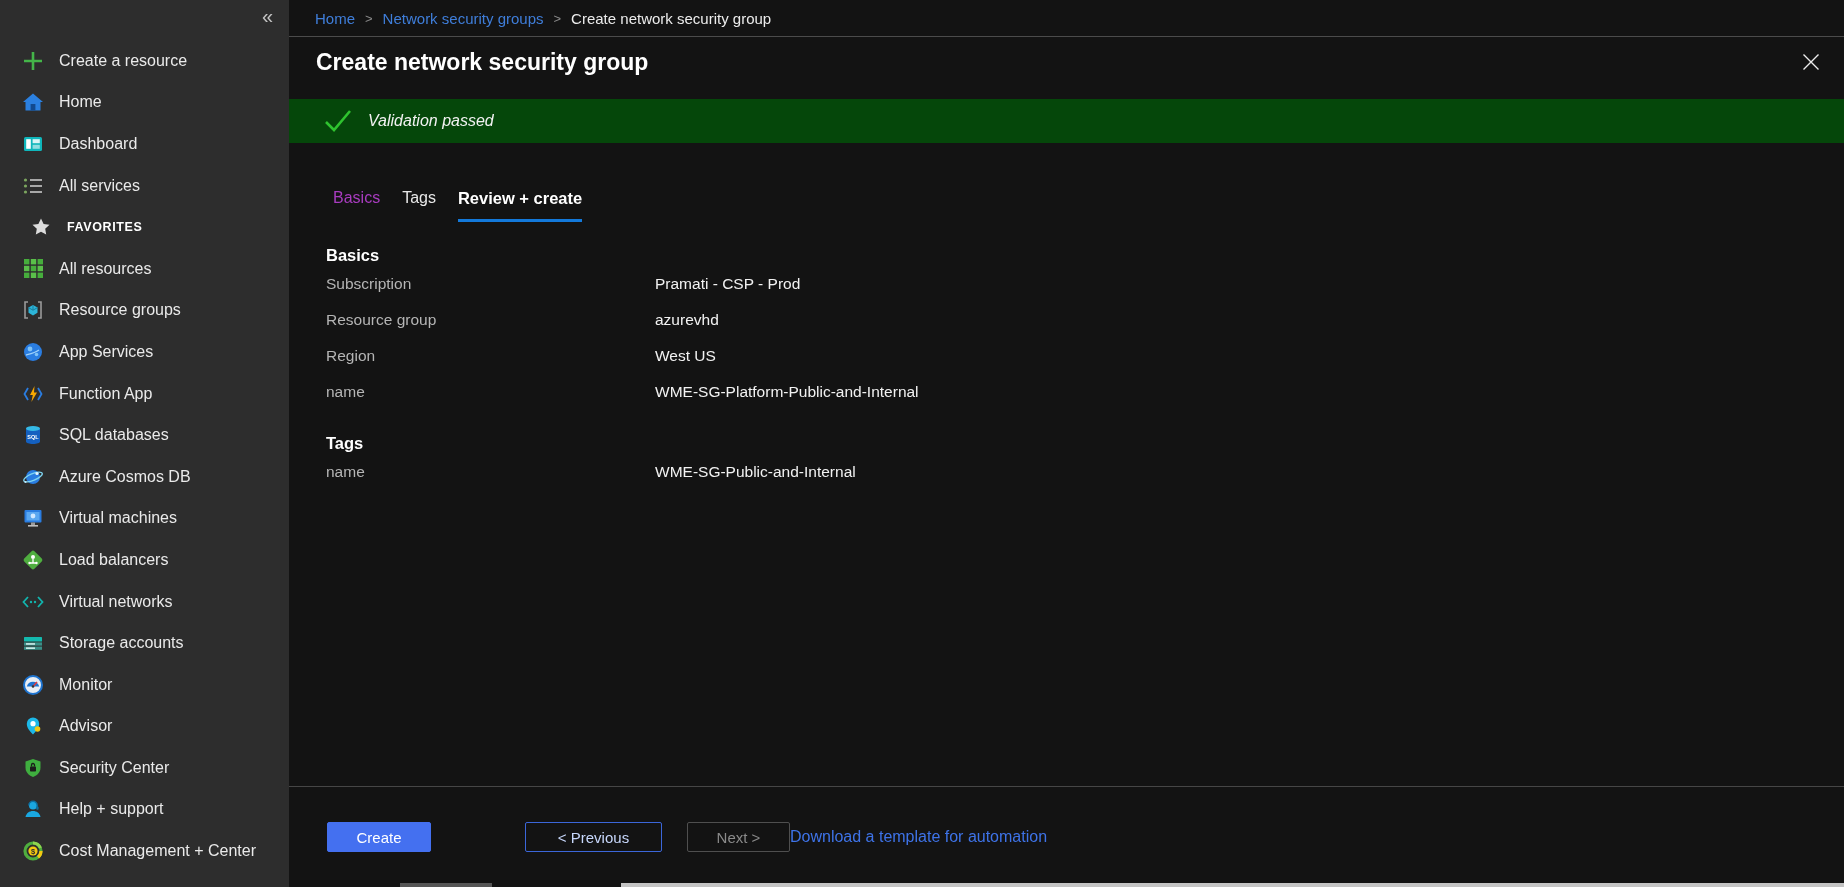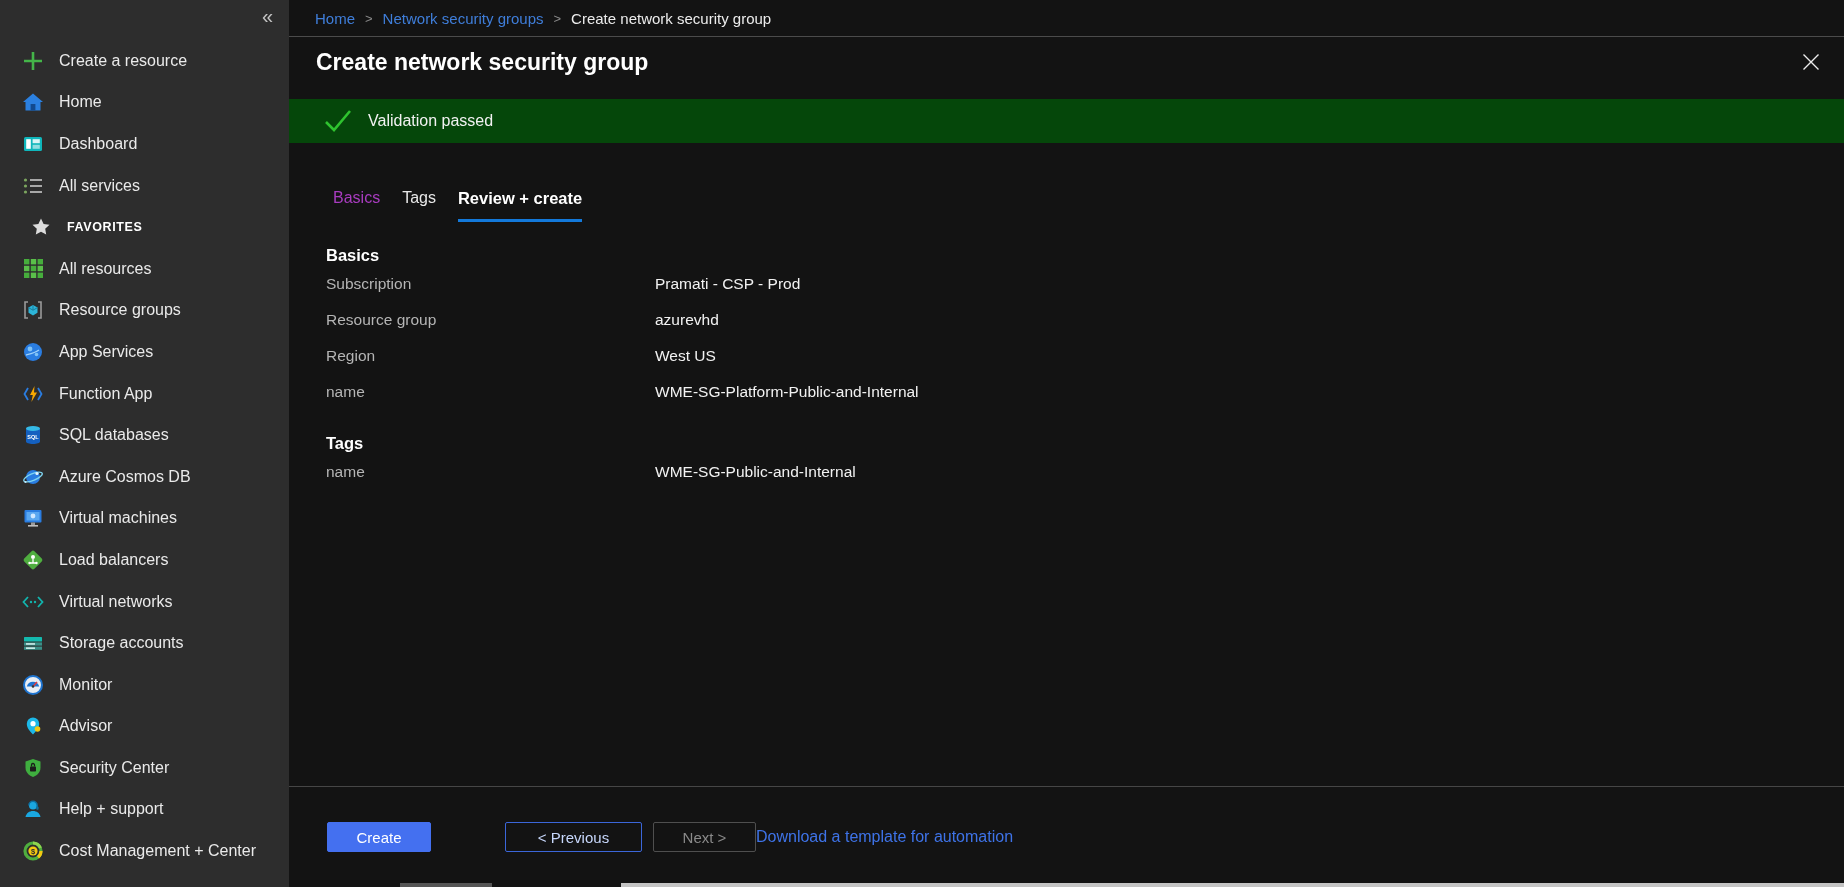--- a/index.html
+++ b/index.html
@@ -51,43 +51,43 @@
     padding:0 20px 0 27px;
   }
   .page-title { flex:1; font-size:23px; font-weight:600; color:#ffffff; }
   .close-btn { cursor:pointer; display:flex; align-items:center; padding:4px; }
 
   .banner {
     height:44px; margin-top:12px; background:#05470a;
     display:flex; align-items:center; padding-left:34px;
   }
   .banner .check { display:flex; align-items:center; margin-right:15px; }
-  .banner-text { font-size:16px; color:#f2f2f2; }
+  .banner-text { font-size:16px; color:#f2f2f2;font-style:italic; }
 
   .content { flex:1; padding-left:37px; overflow:hidden; }
   .tabs { display:flex; margin-top:46px; margin-left:7px; }
   .tab { font-size:16px; margin-right:22px; padding-bottom:11px; cursor:pointer; border-bottom:3px solid transparent; }
   .tab.visited { color:#a93cc0; }
   .tab.default { color:#e8e8e8; }
   .tab.active  { color:#ffffff; font-weight:bold; font-size:16.5px; border-bottom:3px solid #1379da; }
 
   .section-heading { font-size:16.5px; font-weight:bold; color:#ffffff; margin-top:24px; height:20px; }
   .review-row { display:flex; height:36px; align-items:center; font-size:15.5px; }
   .review-row .label { width:329px; min-width:329px; color:#b5b5b5; }
   .review-row .value { color:#f2f2f2; }
 
   
   .footer {
     height:101px; border-top:1px solid #464646;
     padding:35px 0 0 38px; display:flex; align-items:flex-start;
   }
   .btn { height:30px; font-size:15px; font-family:"Liberation Sans",sans-serif; border-radius:2px; cursor:pointer; }
   .btn-create { width:104px; background:#4470f0; color:#ffffff; border:1px solid #4470f0; }
-  .btn-prev   { width:137px; margin-left:74px; background:transparent; color:#c7d7fb; border:1px solid #3b66d9; }
-  .btn-next   { width:103px; margin-left:11px; background:transparent; color:#8a8a8a; border:1px solid #4f4f4f; cursor:default; }
+  .btn-prev   { width:137px; margin-left:94px; background:transparent; color:#c7d7fb; border:1px solid #3b66d9; }
+  .btn-next   { width:103px; margin-left:25px; background:transparent; color:#8a8a8a; border:1px solid #4f4f4f; cursor:default; }
   .download-link { line-height:30px; font-size:16px; color:#3e73e8; cursor:pointer; }
 
   .hscrollbar-dim {
     position:absolute; bottom:0; left:111px; width:92px; height:4px; background:#565656;
   }
   .hscrollbar-thumb {
     position:absolute; bottom:0; left:332px; right:0; height:4px; background:#c4c4c4; cursor:pointer;
   }
 </style>
 </head>

